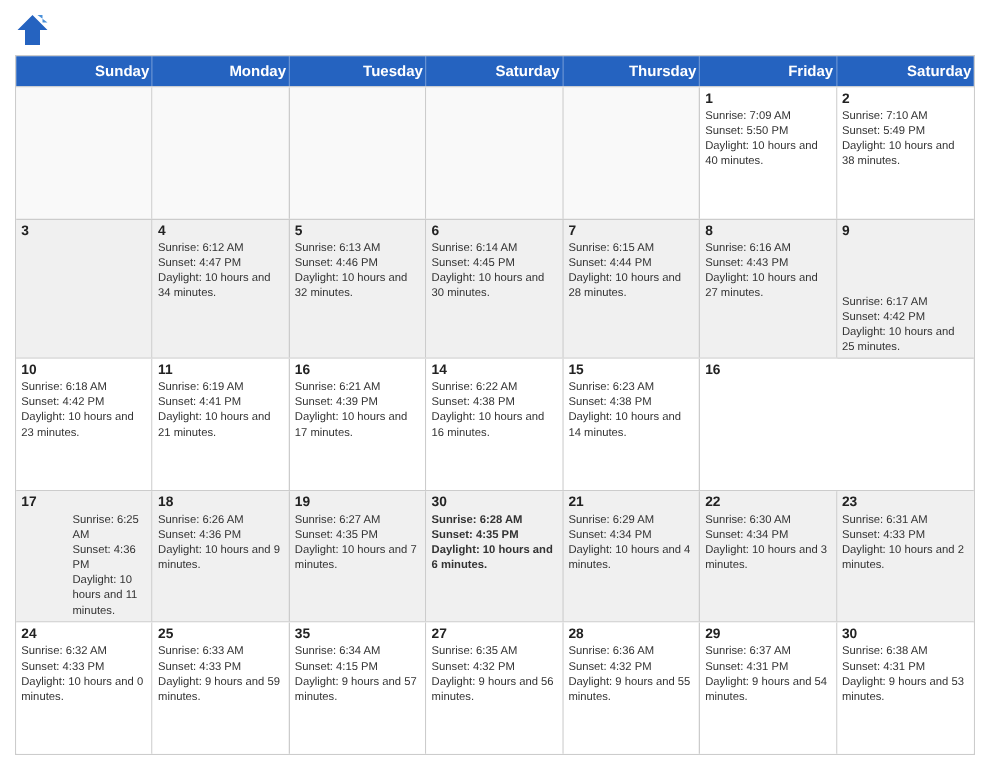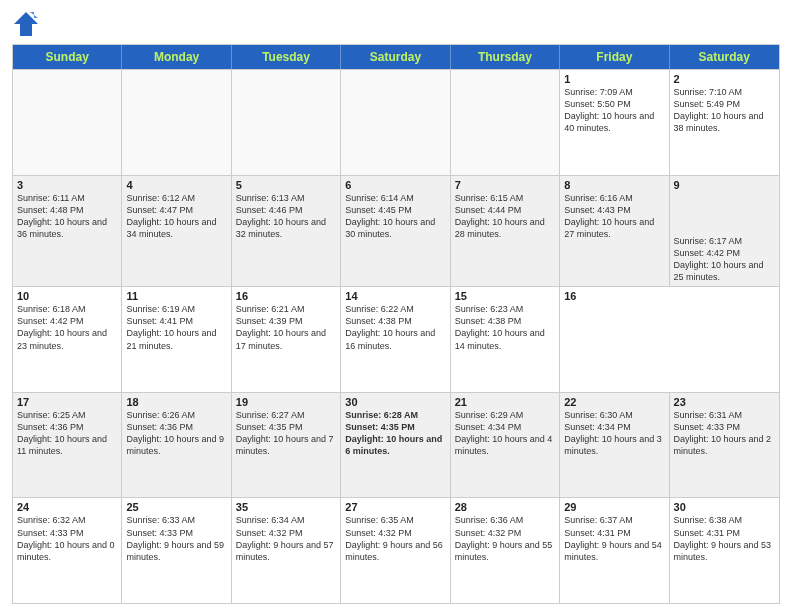--- a/index.html
+++ b/index.html
@@ -58,24 +58,24 @@
       display: flex;
       flex-direction: column;
       border: 1px solid #ccc;
     }
     .cal-header-row {
       display: grid;
       grid-template-columns: repeat(7, 1fr);
       background: #2563c0;
     }
     .cal-header-cell {
-      color: #bef264;
+      color: #ffffff;
       font-size: 12px;
       font-weight: bold;
-      text-align: center;
+      text-align: right;
       padding: 5px 2px;
       border-right: 1px solid rgba(255,255,255,0.3);
     }
     .cal-header-cell:last-child { border-right: none; }
     .cal-body {
       flex: 1;
       display: flex;
       flex-direction: column;
     }
     .cal-row {
@@ -156,23 +156,20 @@
           <div class="cal-cell">
             <span class="day-num">2</span>
             <div class="day-info" style="white-space: pre-line;">Sunrise: 7:10 AM
 Sunset: 5:49 PM
 Daylight: 10 hours and 38 minutes.</div>
           </div>
         </div>
         <div class="cal-row">
           <div class="cal-cell shaded">
             <span class="day-num">3</span>
-            <div class="day-info" style="white-space: pre-line;">Sunrise: 6:11 AM
-Sunset: 4:48 PM
-Daylight: 10 hours and 36 minutes.</div>
           </div>
           <div class="cal-cell shaded">
             <span class="day-num">4</span>
             <div class="day-info" style="white-space: pre-line;">Sunrise: 6:12 AM
 Sunset: 4:47 PM
 Daylight: 10 hours and 34 minutes.</div>
           </div>
           <div class="cal-cell shaded">
             <span class="day-num">5</span>
             <div class="day-info" style="white-space: pre-line;">Sunrise: 6:13 AM
@@ -235,21 +232,21 @@
 Sunset: 4:38 PM
 Daylight: 10 hours and 14 minutes.</div>
           </div>
           <div class="cal-cell">
             <span class="day-num">16</span>
           </div>
         </div>
         <div class="cal-row">
           <div class="cal-cell shaded">
             <span class="day-num">17</span>
-            <div class="day-info" style="white-space: pre-line;">Sunrise: 6:25 AM
+            <div class="day-info" style="white-space: pre-line; margin-left: 41px;">Sunrise: 6:25 AM
 Sunset: 4:36 PM
 Daylight: 10 hours and 11 minutes.</div>
           </div>
           <div class="cal-cell shaded">
             <span class="day-num">18</span>
             <div class="day-info" style="white-space: pre-line;">Sunrise: 6:26 AM
 Sunset: 4:36 PM
 Daylight: 10 hours and 9 minutes.</div>
           </div>
           <div class="cal-cell shaded">
@@ -292,21 +289,21 @@
           </div>
           <div class="cal-cell">
             <span class="day-num">25</span>
             <div class="day-info" style="white-space: pre-line;">Sunrise: 6:33 AM
 Sunset: 4:33 PM
 Daylight: 9 hours and 59 minutes.</div>
           </div>
           <div class="cal-cell">
             <span class="day-num">35</span>
             <div class="day-info" style="white-space: pre-line;">Sunrise: 6:34 AM
-Sunset: 4:32 PM
+Sunset: 4:15 PM
 Daylight: 9 hours and 57 minutes.</div>
           </div>
           <div class="cal-cell">
             <span class="day-num">27</span>
             <div class="day-info" style="white-space: pre-line;">Sunrise: 6:35 AM
 Sunset: 4:32 PM
 Daylight: 9 hours and 56 minutes.</div>
           </div>
           <div class="cal-cell">
             <span class="day-num">28</span>

